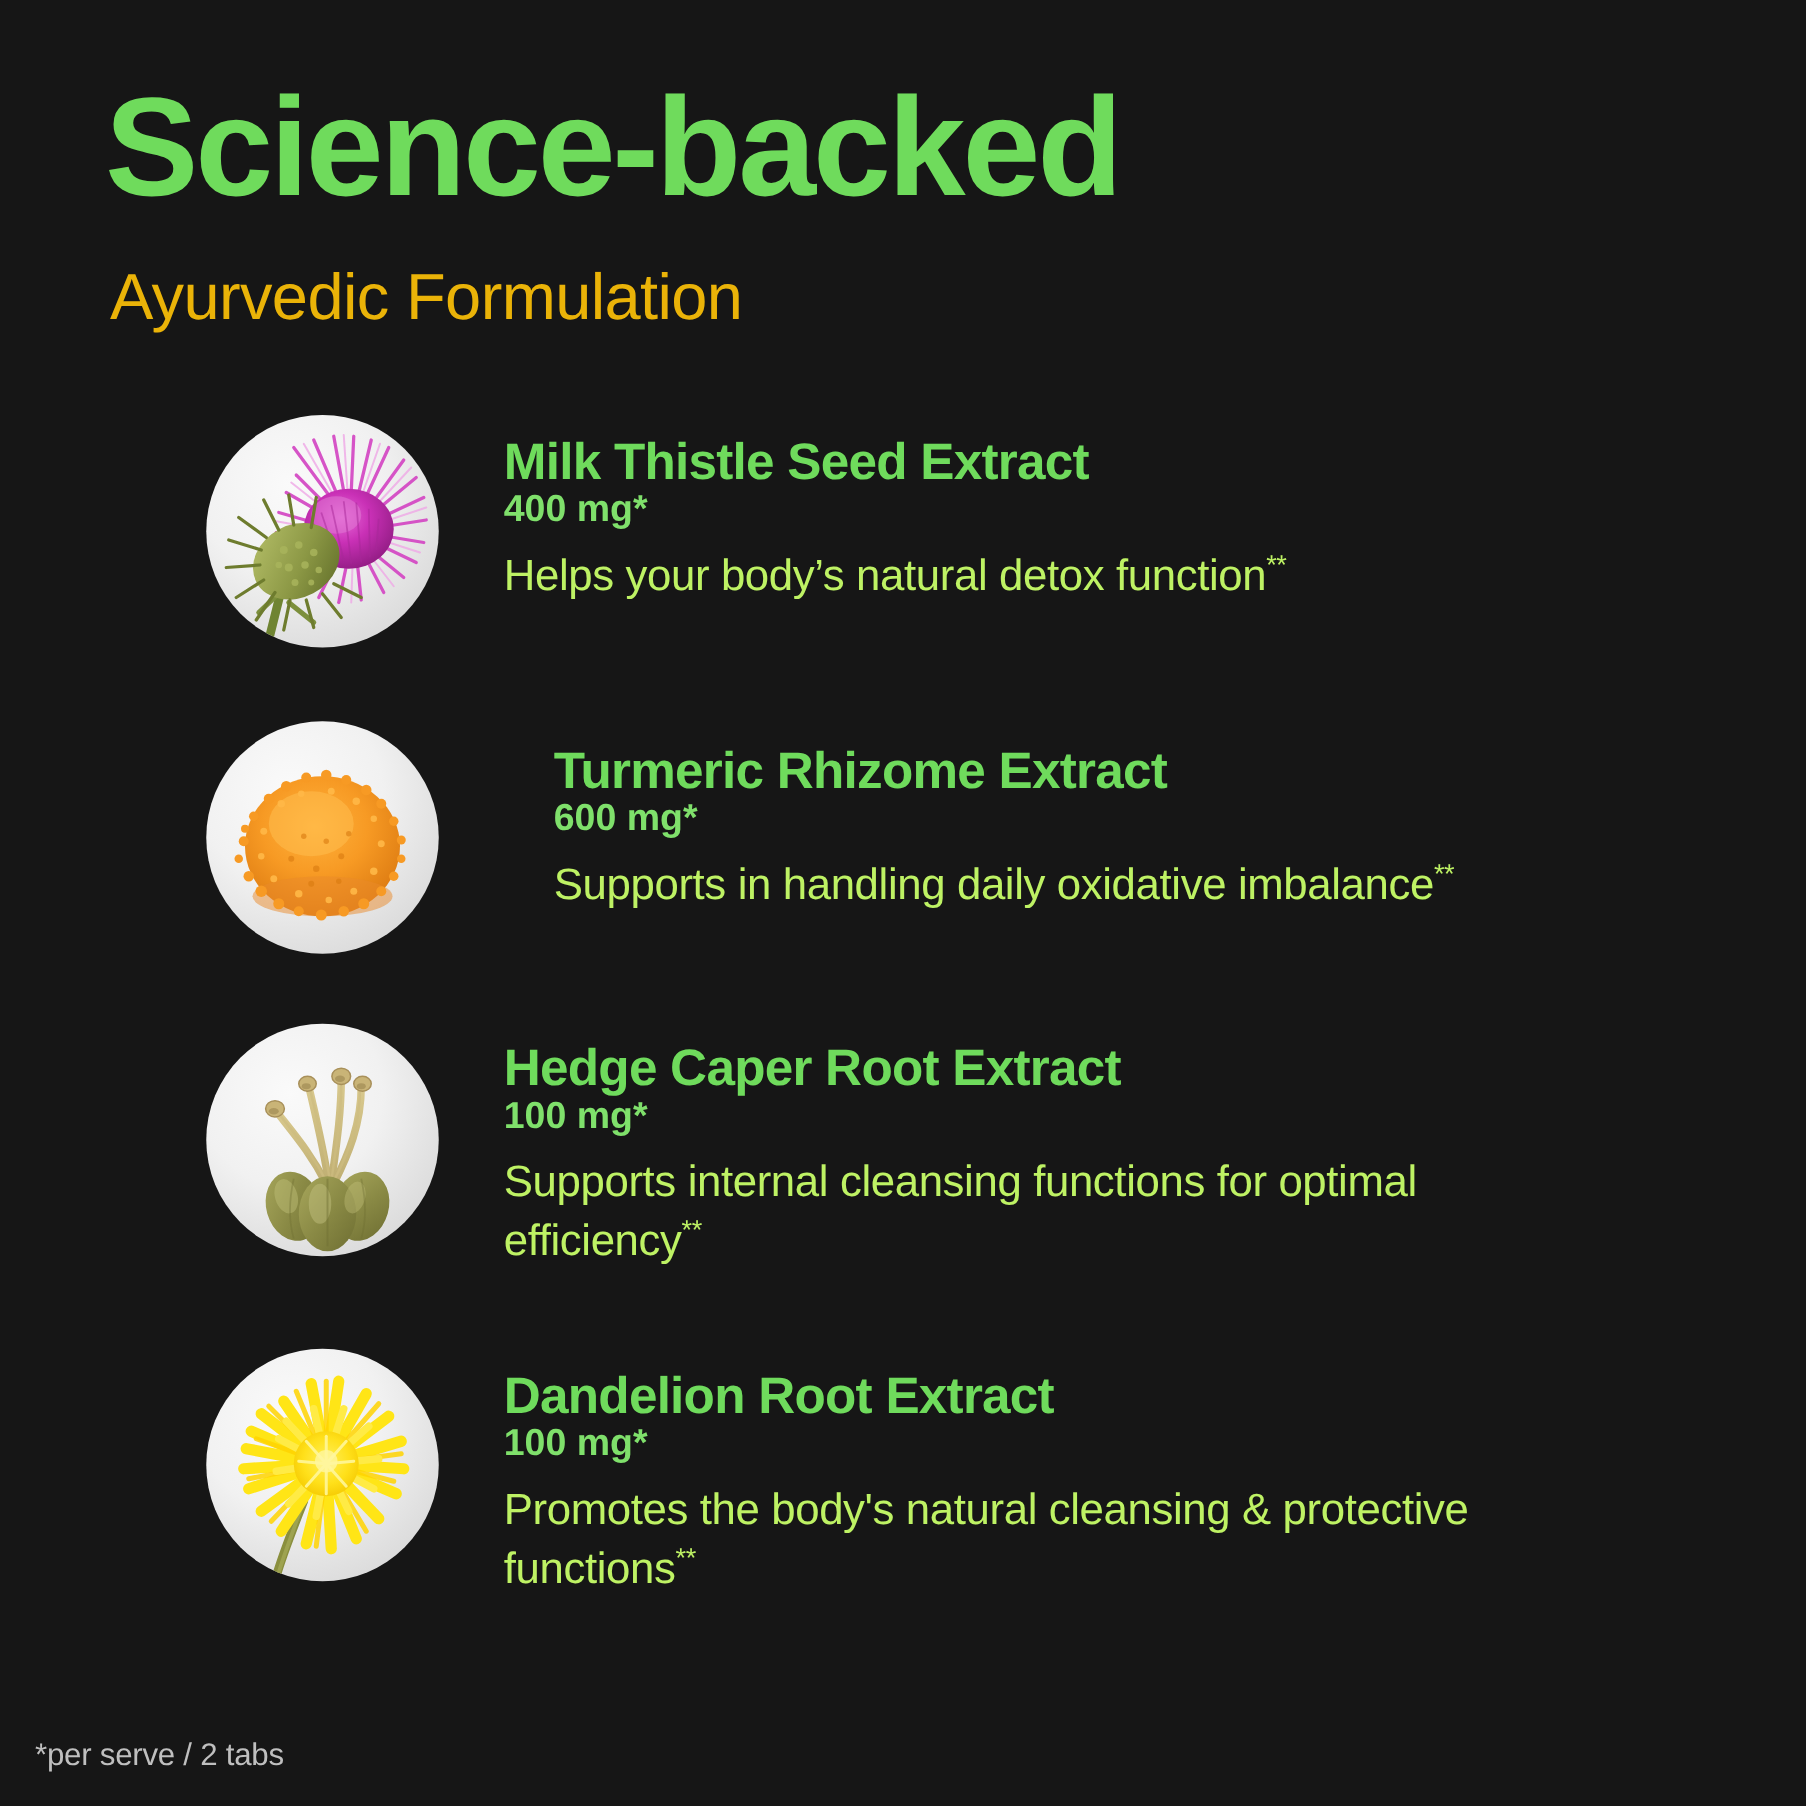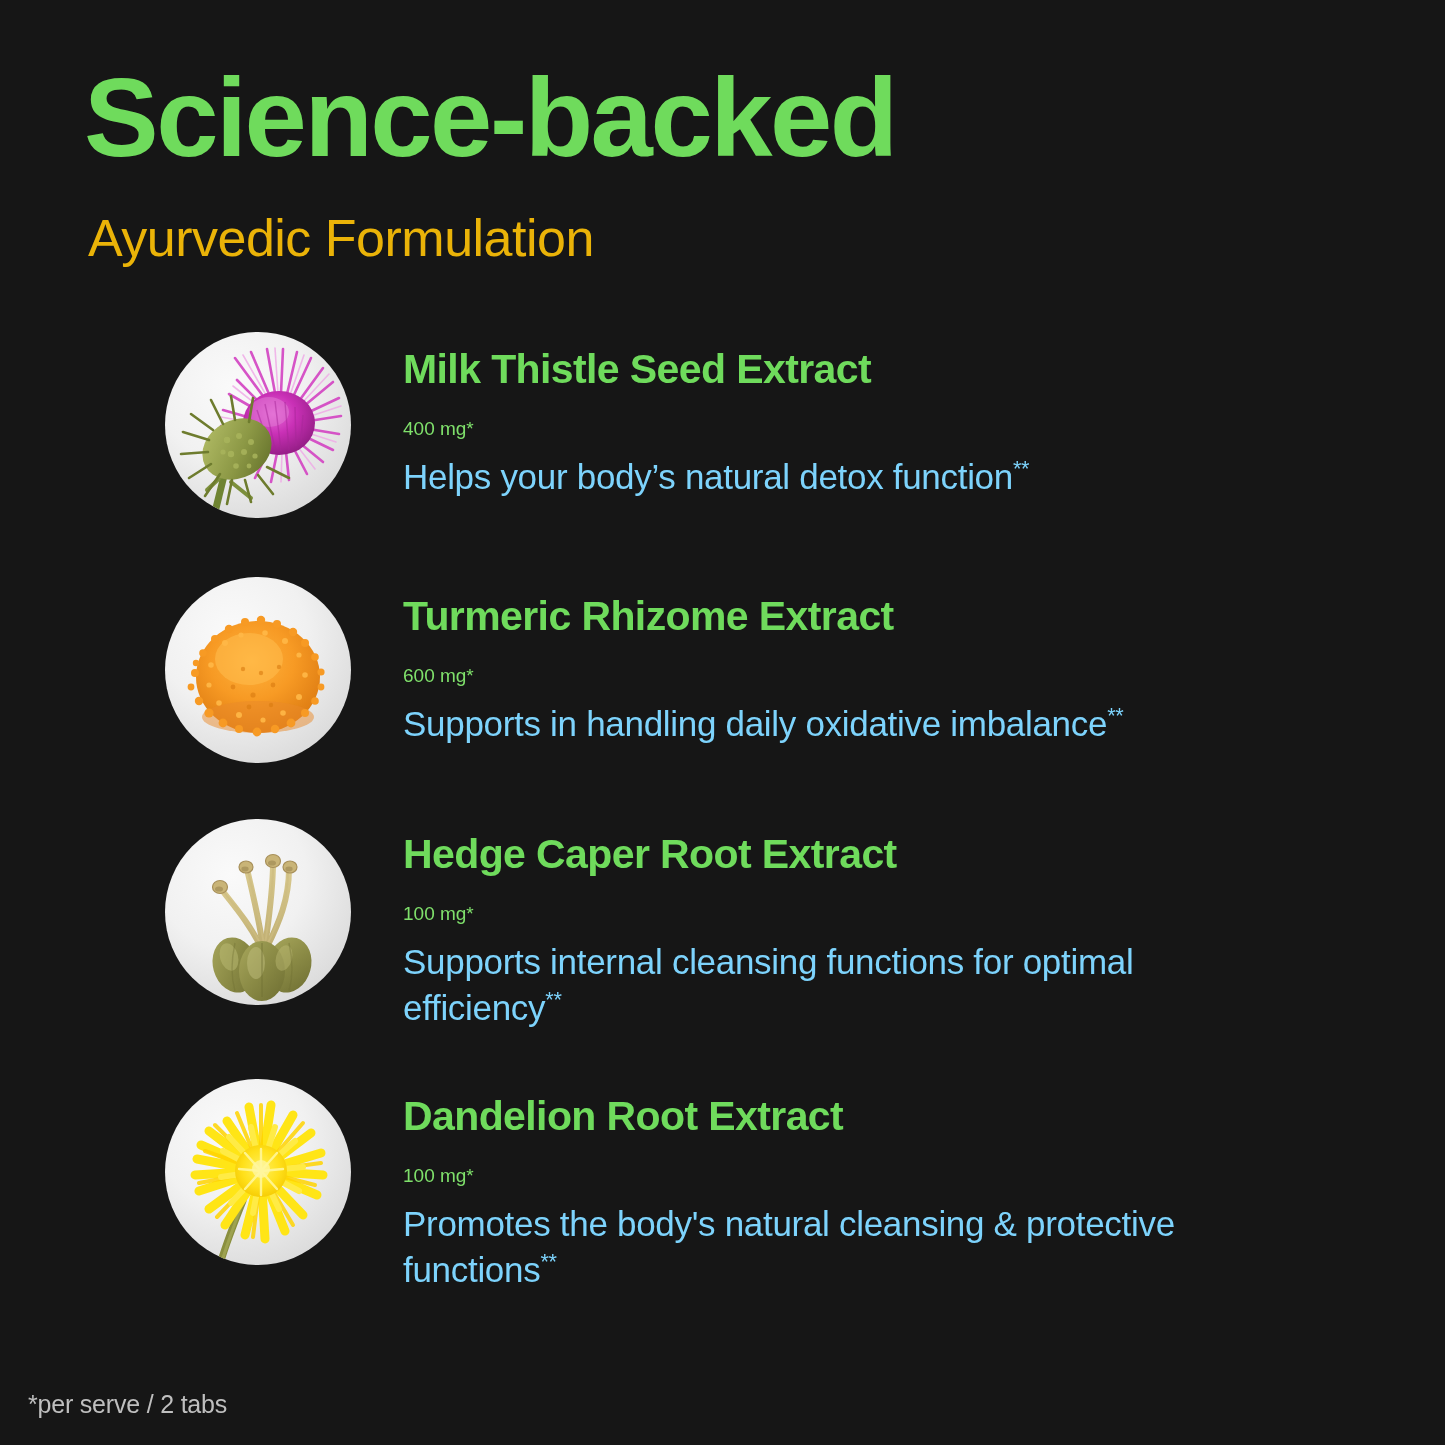--- a/index.html
+++ b/index.html
@@ -56,21 +56,21 @@
     width: 1279px;
   }
   .row {
     position: relative;
     display: flex;
     align-items: flex-start;
     padding-left: 165px;
     margin-bottom: 0;
   }
   .row-0 { height: 247px; }
-  .row-1 { height: 238px; }
+  .row-1 { height: 238px; gap: 40px; }
   .row-2 { height: 262px; }
   .row-3 { height: 250px; }
 
   .thumb {
     flex: 0 0 auto;
     width: 186px;
     height: 186px;
     border-radius: 50%;
     background: radial-gradient(circle at 36% 30%, #FAFAFA 0%, #F1F1F1 42%, #DCDCDC 78%, #CFCFCF 100%);
     position: relative;
@@ -91,32 +91,32 @@
   .name {
     font-size: 41px;
     font-weight: 700;
     letter-spacing: -0.6px;
     color: #6FDB5C;
     line-height: 1.05;
     margin: 0;
     white-space: nowrap;
   }
   .dose {
-    font-size: 19px;
-    font-weight: 400;
+    font-size: 30px;
+    font-weight: 700;
     letter-spacing: 0px;
     color: #7FE06B;
     line-height: 1.1;
-    margin: 28px 0 0 0;
+    margin: 0 0 0 0;
   }
   .desc {
     font-size: 35px;
     font-weight: 400;
     letter-spacing: -0.3px;
-    color: #7dd3fc;
+    color: #bef264;
     line-height: 1.33;
     margin: 14px 0 0 0;
     max-width: 880px;
   }
   .desc sup {
     font-size: 0.62em;
     vertical-align: super;
     line-height: 0;
   }
 

